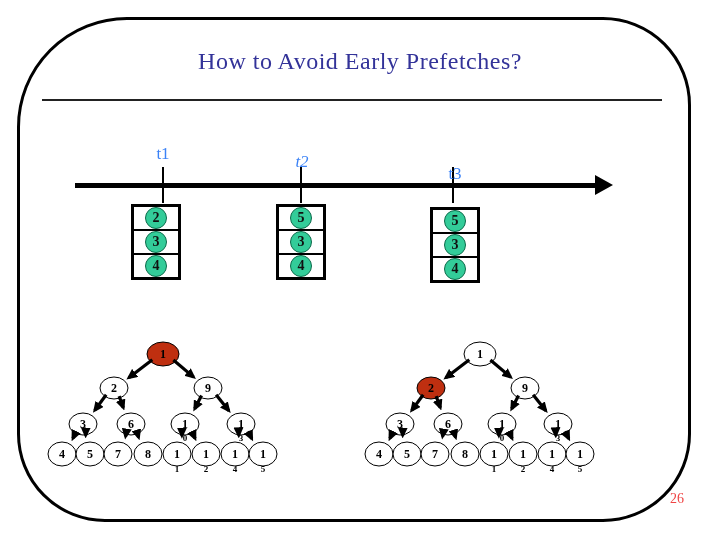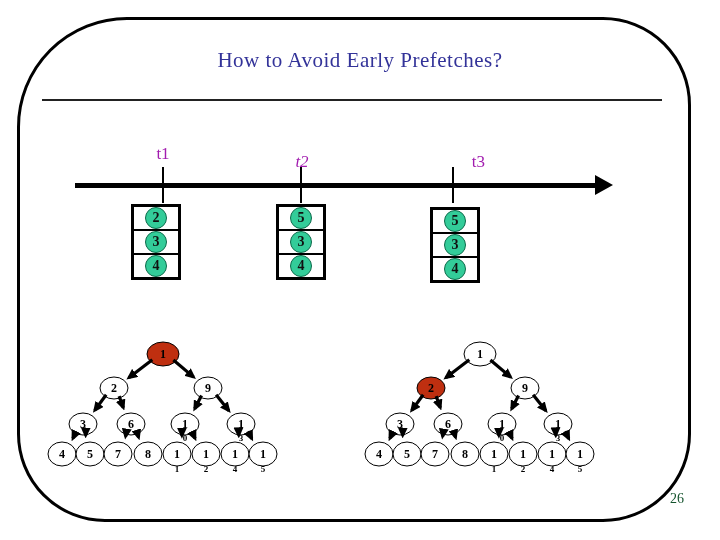--- a/index.html
+++ b/index.html
@@ -1,57 +1,57 @@
 <!DOCTYPE html>
 <html style="--title-color: #333399; --chip-color: #33cc99;"><head>
 <meta charset="utf-8">
 <style>
   html,body{margin:0;padding:0;background:#fff;}
   body{width:720px;height:540px;position:relative;overflow:hidden;
        font-family:"Liberation Serif","DejaVu Serif",serif;}
   .slide-border{position:absolute;left:17px;top:17px;width:668px;height:499px;
        border:3px solid #000;border-radius:110px 88px 88px 88px;background:transparent;}
   .title{position:absolute;left:60px;top:48px;width:600px;text-align:center;
-       font-size:21px;color:var(--title-color,#333399);letter-spacing:0.5px;}
+       font-size:24px;color:var(--title-color,#333399);letter-spacing:0.5px;}
   .title-rule{position:absolute;left:42px;top:99px;width:620px;height:0;
        border-top:2px solid #222;}
   
   .tl-line{position:absolute;left:75px;top:183px;width:522px;height:5px;background:#000;}
   .tl-head{position:absolute;left:595px;top:175px;width:0;height:0;
        border-left:18px solid #000;border-top:10px solid transparent;border-bottom:10px solid transparent;}
   .tl-tick{position:absolute;top:167px;width:2px;height:36px;background:#000;}
-  .tl-label{position:absolute;width:60px;text-align:center;font-size:17px;color:#a21caf;}
+  .tl-label{position:absolute;width:60px;text-align:center;font-size:17px;color:#3b82f6;}
   
   .stack{position:absolute;width:44px;border:3px solid #000;background:#fff;}
   .cell{height:22px;display:flex;align-items:center;justify-content:center;border-top:2px solid #000;}
   .cell:first-child{border-top:none;}
   .chip{width:20px;height:20px;border-radius:50%;background:var(--chip-color,#33cc99);
        border:1px solid #0d6b4b;display:flex;align-items:center;justify-content:center;
        font-size:14px;font-weight:bold;color:#111;}
   
   .tree{position:absolute;width:245px;height:140px;}
   svg text{font-family:"Liberation Serif","DejaVu Serif",serif;font-weight:bold;fill:#000;}
-  .page-num{position:absolute;left:670px;top:491px;width:44px;font-size:14px;color:#14532d;}
+  .page-num{position:absolute;left:670px;top:491px;width:44px;font-size:14px;color:#ef4444;}
 </style>
 </head>
 <body>
 
 <div class="slide-border"></div>
 
 <div class="title">How to Avoid Early Prefetches?</div>
 <div class="title-rule"></div>
 
 <div class="tl-line"></div>
 <div class="tl-head"></div>
 <div class="tl-tick" style="left:162px;"></div>
 <div class="tl-tick" style="left:300px;"></div>
 <div class="tl-tick" style="left:452px;"></div>
 <div class="tl-label" style="left:133px;top:144px;">t1</div>
 <div class="tl-label" style="left:272px;top:152px;font-style:italic;">t2</div>
-<div class="tl-label" style="left:425px;top:152px;text-align:right;">t3</div>
+<div class="tl-label" style="left:425px;top:164px;">t3</div>
 
 <div class="stack" style="left:131px;top:204px;">
   <div class="cell">
       <span class="chip">2</span>
     </div>
   <div class="cell">
       <span class="chip">3</span>
     </div>
   <div class="cell">
       <span class="chip">4</span>

